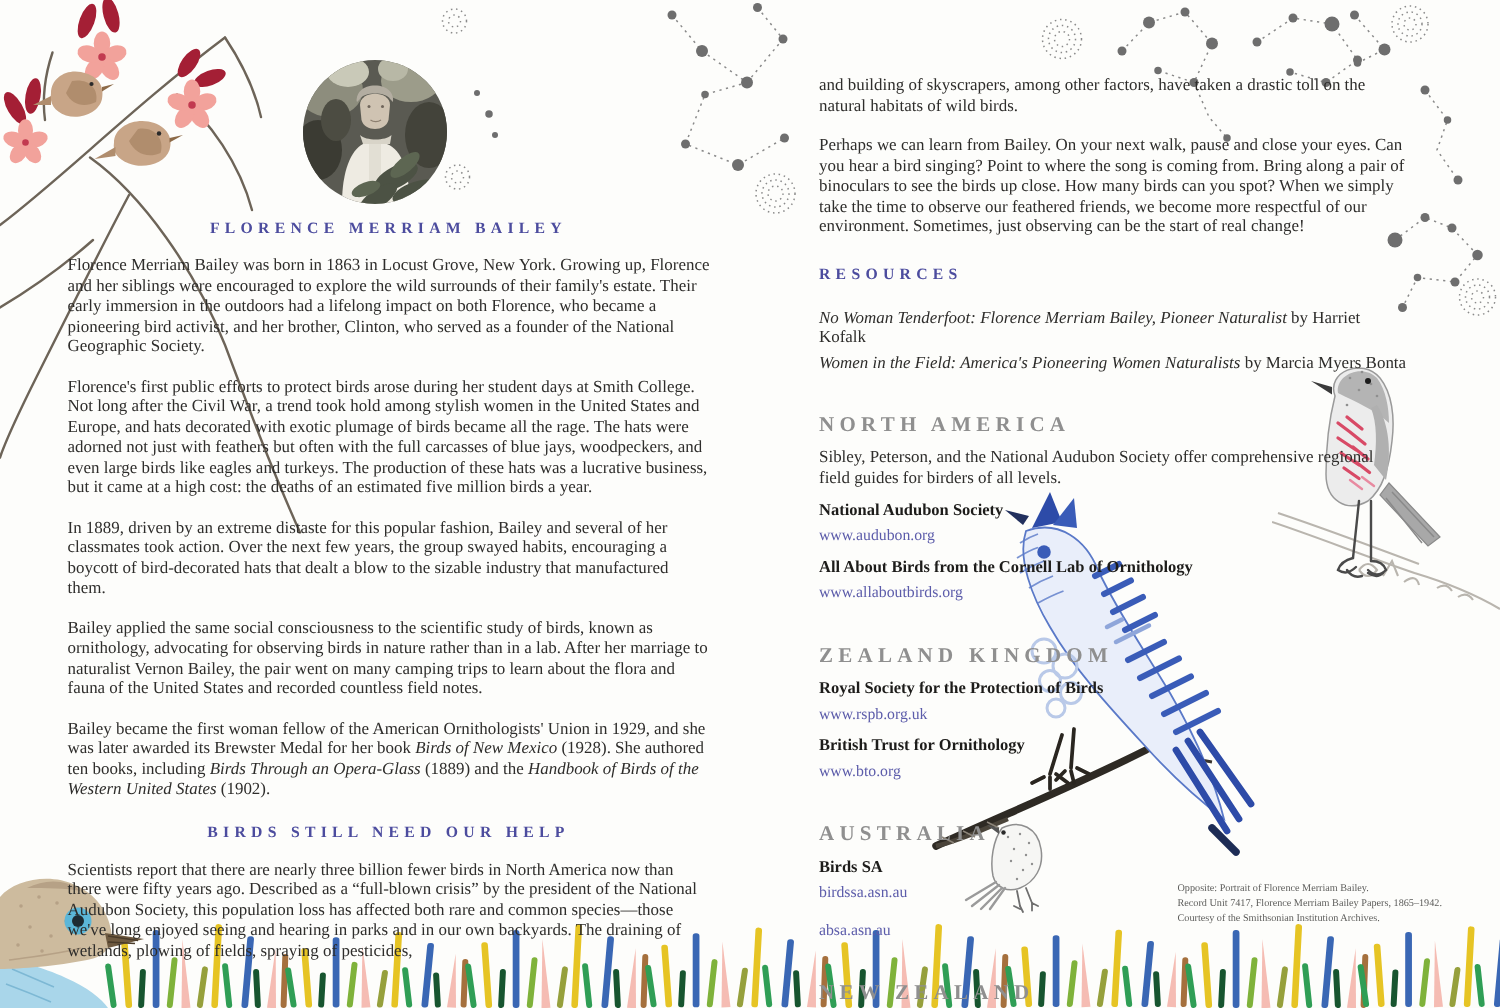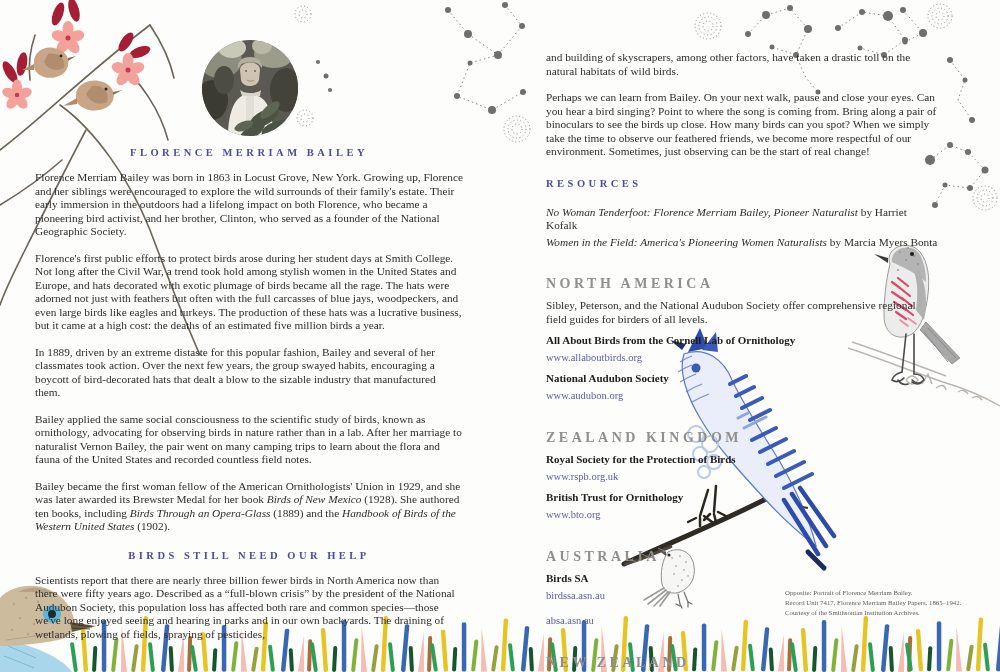--- a/index.html
+++ b/index.html
@@ -8,21 +8,21 @@
   svg{display:block;}
   .deco{position:absolute;pointer-events:none;}
 
   
   .sec-title{font-size:10.5px;font-weight:bold;letter-spacing:3.5px;color:#4c4c9e;
              text-align:center;margin:0 0 13px;}
   .res-title{font-size:10.5px;font-weight:bold;letter-spacing:3.5px;color:#4c4c9e;margin:0 0 17px;}
   .region-title{font-size:14px;letter-spacing:3.5px;color:#8f8f8f;margin:27px 0 7px;}
 
   
-  .col-left{position:absolute;left:35px;top:147px;width:428px;z-index:5;}
+  .col-left{position:absolute;left:45px;top:147px;width:428px;z-index:5;}
   .col-right{position:absolute;left:546px;top:51px;width:392px;z-index:5;}
   p.body{font-size:11.3px;line-height:13.5px;margin:0 0 13px;text-align:left;}
   p.body:last-child{margin-bottom:0;}
   .books{font-size:11.3px;line-height:13.5px;margin:0 0 3px;}
   .entry{margin:0 0 7px;}
   .entry-name{font-size:11px;font-weight:bold;color:#1d1c1a;line-height:13px;}
   .entry-url{font-size:10.5px;color:#5c5caa;line-height:13px;text-decoration:none;display:inline-block;}
   .desc{font-size:11.3px;line-height:13.5px;margin:0 0 8px;}
 
   .caption{position:absolute;left:785px;top:588px;width:210px;font-size:6.8px;
@@ -222,26 +222,26 @@
     <p class="body" style="margin-bottom:19px;">Perhaps we can learn from Bailey. On your next walk, pause and close your eyes. Can you hear a bird singing? Point to where the song is coming from. Bring along a pair of binoculars to see the birds up close. How many birds can you spot? When we simply take the time to observe our feathered friends, we become more respectful of our environment. Sometimes, just observing can be the start of real change!</p>
 
     <h2 class="res-title">RESOURCES</h2>
 
     <p class="books"><i>No Woman Tenderfoot: Florence Merriam Bailey, Pioneer Naturalist</i><span> by Harriet Kofalk</span></p>
     <p class="books" style="margin-bottom:10px;"><i>Women in the Field: America's Pioneering Women Naturalists</i><span> by Marcia Myers Bonta</span></p>
 
     <h3 class="region-title">NORTH AMERICA</h3>
     <p class="desc">Sibley, Peterson, and the National Audubon Society offer comprehensive regional field guides for birders of all levels.</p>
     <div class="entry">
+      <div class="entry-name">National Audubon Society</div>
+      <a class="entry-url">www.audubon.org</a>
+    </div>
+    <div class="entry">
       <div class="entry-name">All About Birds from the Cornell Lab of Ornithology</div>
       <a class="entry-url">www.allaboutbirds.org</a>
-    </div>
-    <div class="entry">
-      <div class="entry-name">National Audubon Society</div>
-      <a class="entry-url">www.audubon.org</a>
     </div>
 
     <h3 class="region-title">ZEALAND KINGDOM</h3>
     <div class="entry">
       <div class="entry-name">Royal Society for the Protection of Birds</div>
       <a class="entry-url">www.rspb.org.uk</a>
     </div>
     <div class="entry">
       <div class="entry-name">British Trust for Ornithology</div>
       <a class="entry-url">www.bto.org</a>

